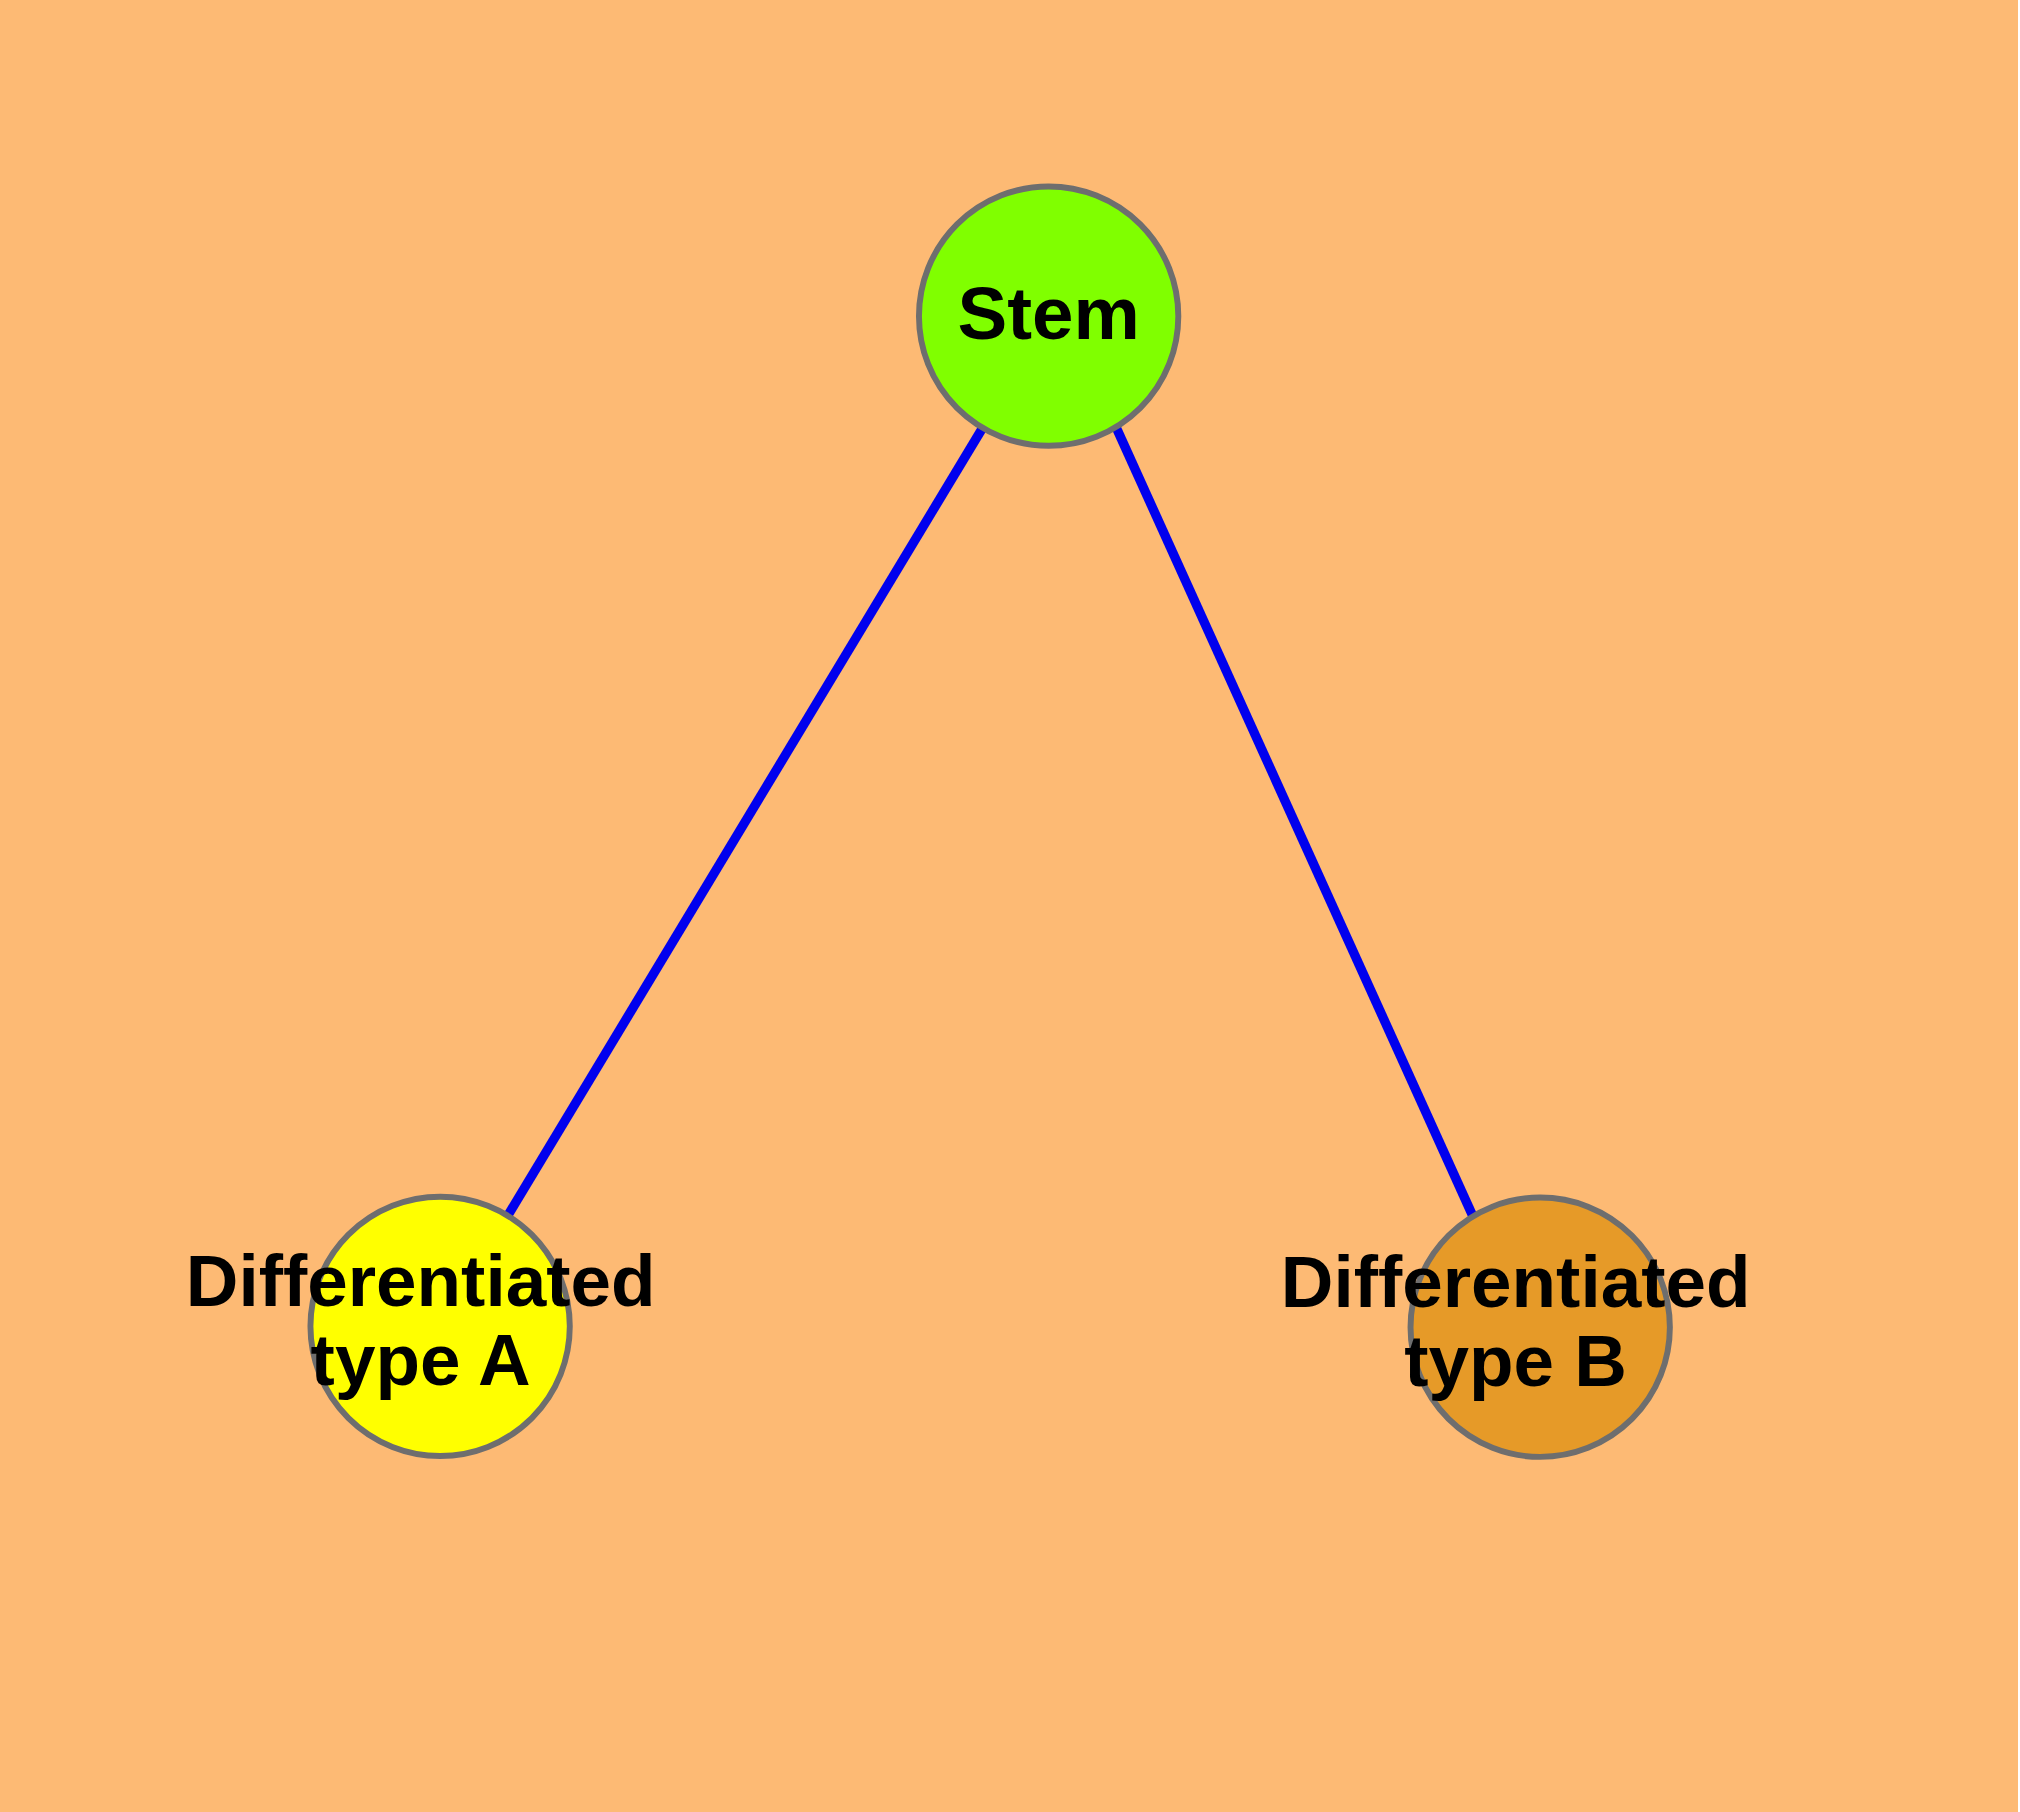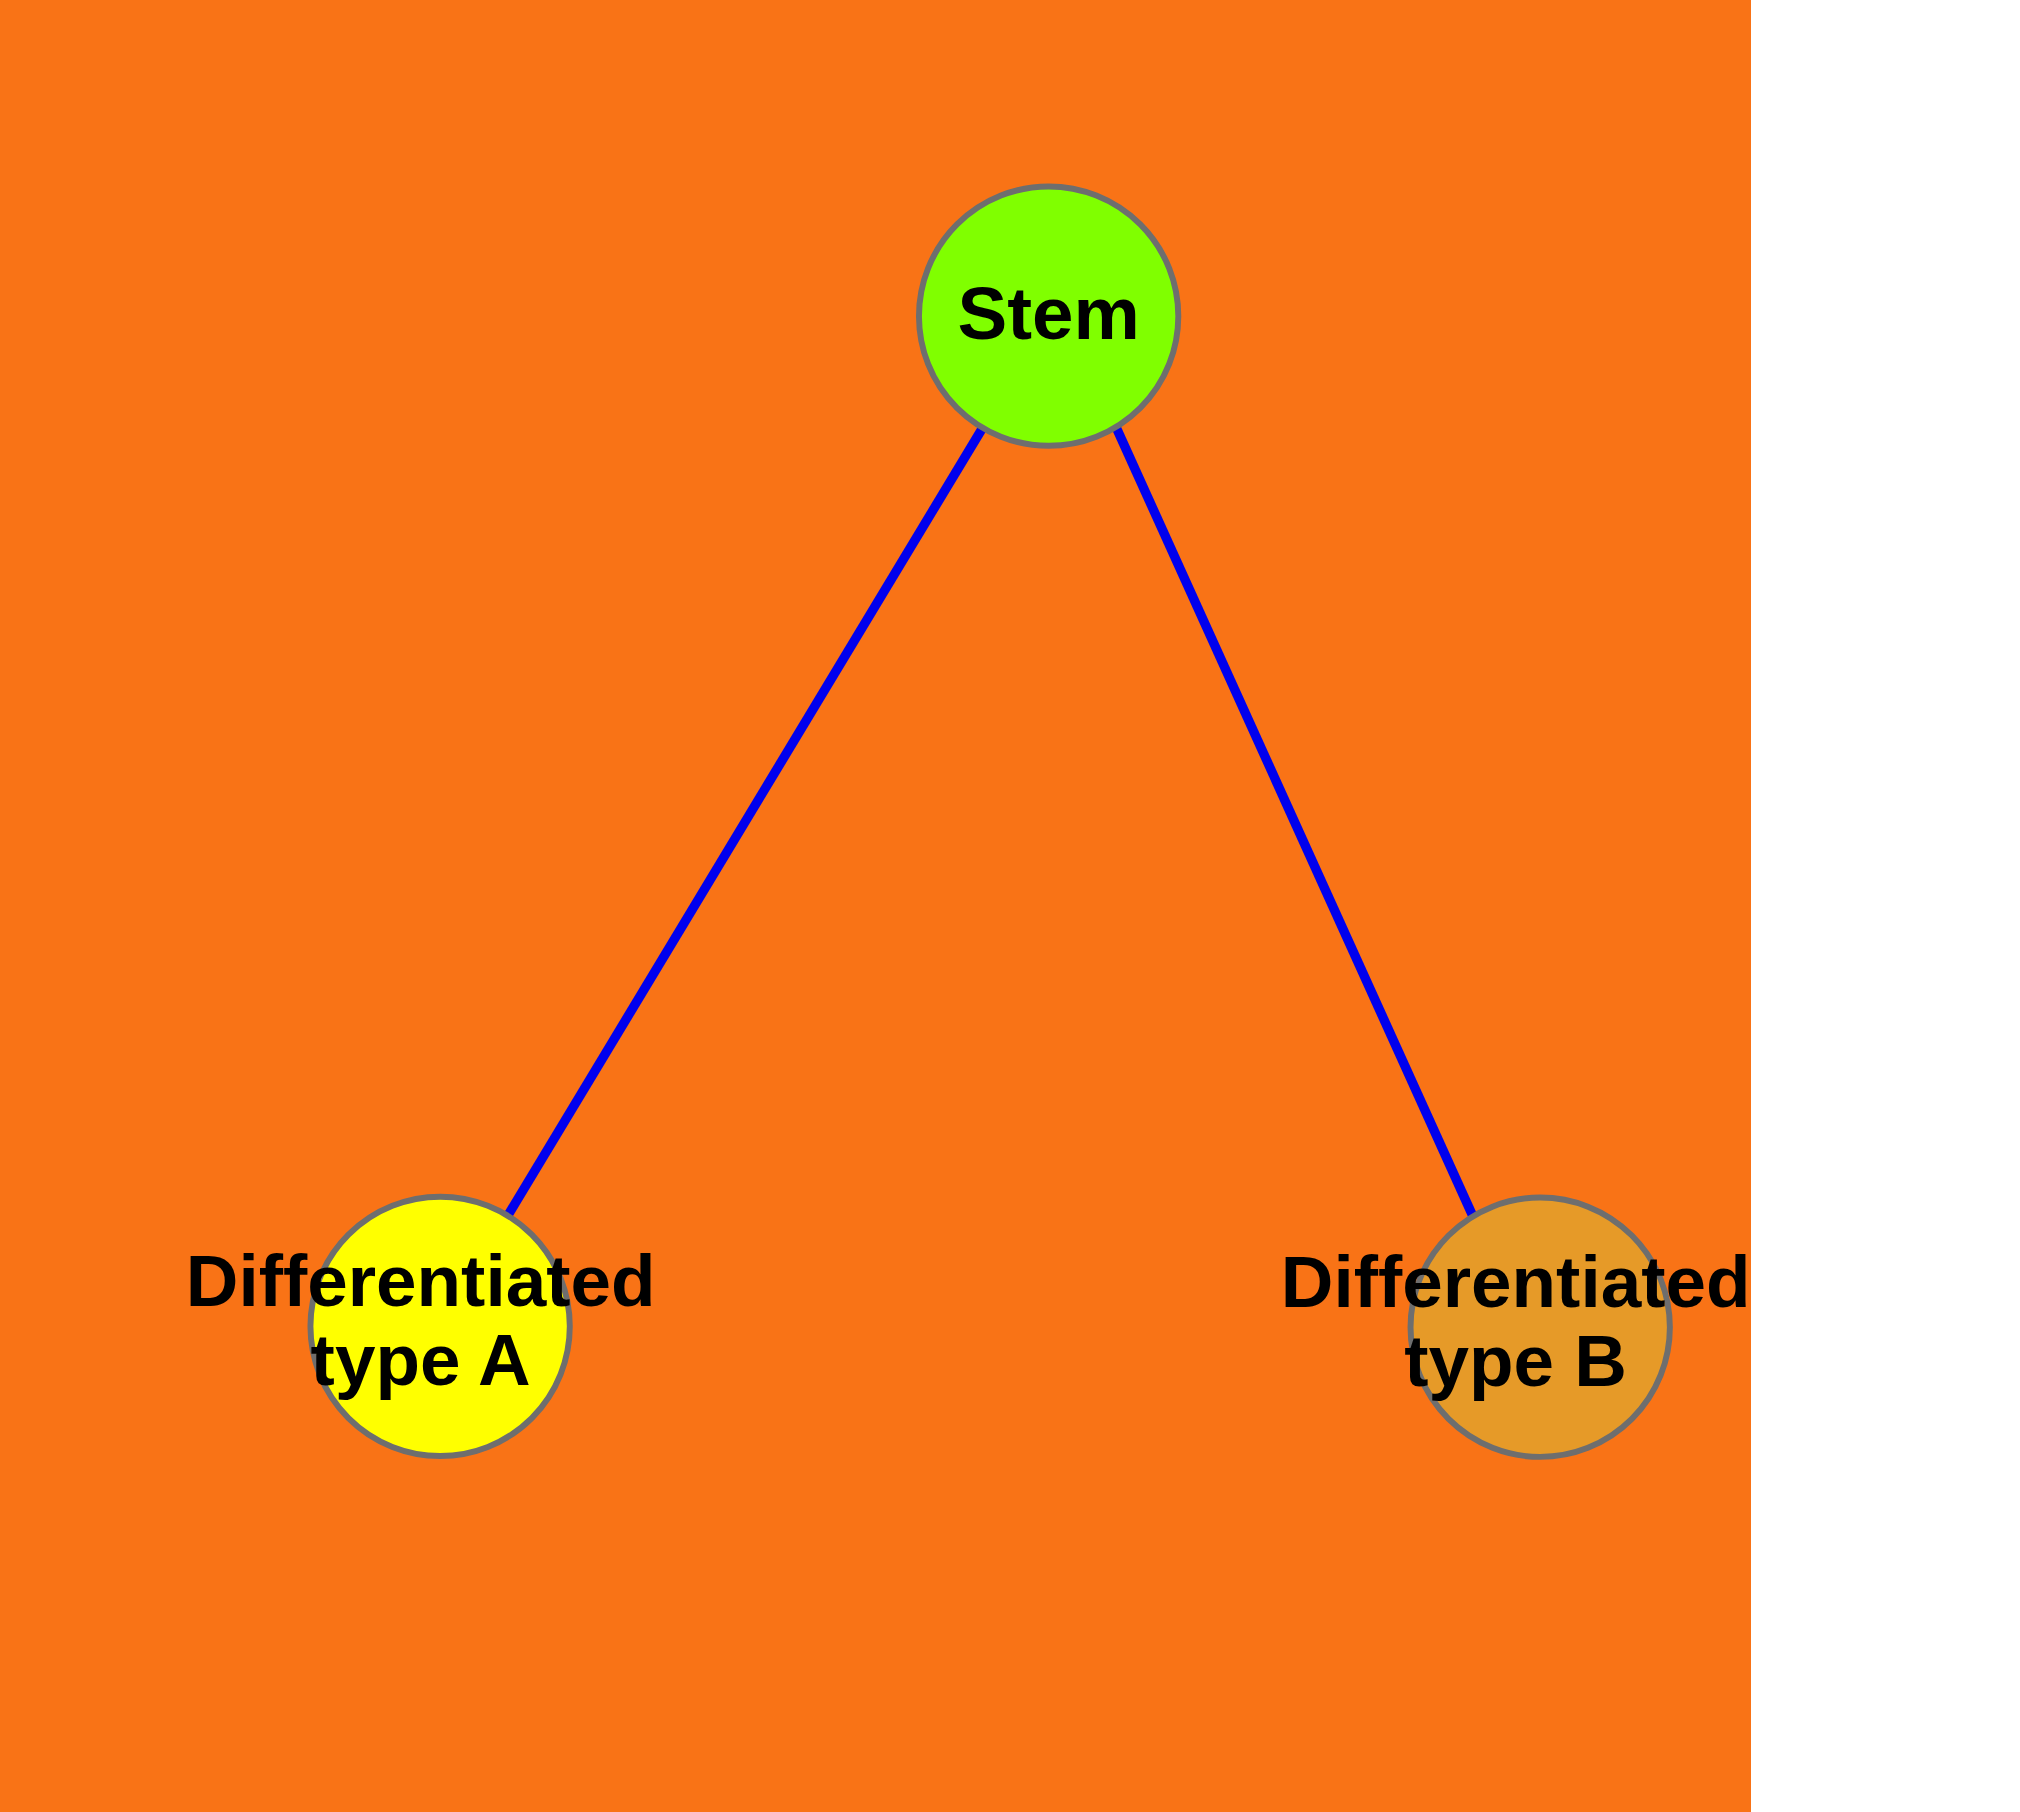--- a/index.html
+++ b/index.html
@@ -41,21 +41,21 @@
     stroke: #6e6e6e;
     stroke-width: 7;
   }
   .graph-edge {
     stroke-linecap: butt;
   }
 </style>
 </head>
 <body>
 
-<div id="canvas" style="width: 1751px; height: 1812px; background: #f97316;">
+<div id="canvas" style="width: 2018px; height: 1812px; background: #fdba74;">
   <svg id="graph-svg" viewBox="0 0 2384 2138" xmlns="http://www.w3.org/2000/svg" aria-label="cell differentiation graph" style="width: 2021px; height: 1812px;">
 
     <g>
       <line class="graph-edge" x1="1159" y1="505" x2="599" y2="1434" stroke="#0000ee" stroke-width="11"></line>
       <line class="graph-edge" x1="1317" y1="505" x2="1738" y2="1436" stroke="#0000ee" stroke-width="11"></line>
     </g>
 
     <g>
 
       <g>

